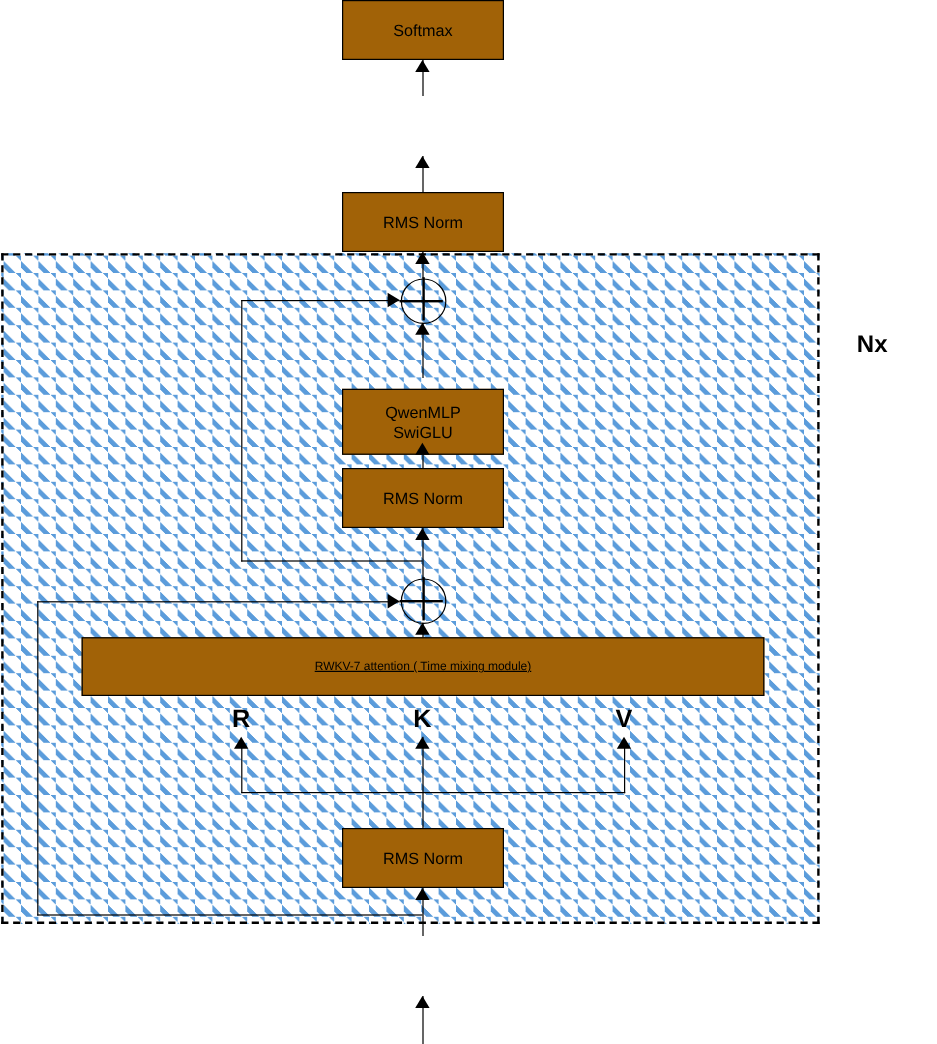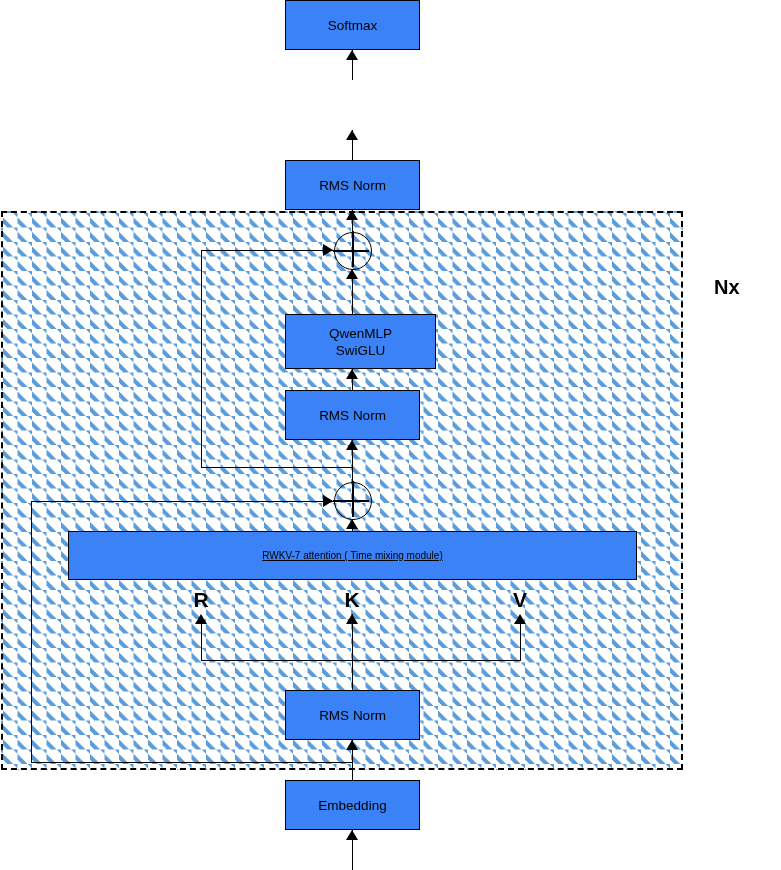--- a/index.html
+++ b/index.html
@@ -27,21 +27,21 @@
         rgba(92,156,219,0) 14.5px);
     background-size:14.5px 14.5px;
     z-index:1;
   }
 
   
   .node{
     position:absolute;
     box-sizing:border-box;
     border:1.6px solid #000000;
-    background:#3b82f6;
+    background:#a16207;
     display:flex;align-items:center;justify-content:center;
     text-align:center;
     font-size:13.5px;
     line-height:17px;
     color:#000000;
     z-index:5;
     white-space:pre-line;
   }
 
   .node-wide{font-size:10px;text-decoration:underline;}
@@ -120,21 +120,21 @@
   <div class="plus-circle" style="left:334px;top:232px;"></div>
 
   <div class="vline" style="left:201px;top:250px;height:218px;"></div>
   <div class="hline" style="left:201px;top:250px;width:132px;"></div>
   <div class="arrow-right" style="left:323px;top:244px;"></div>
   <div class="hline" style="left:201px;top:467px;width:151px;"></div>
 
   <div class="vline" style="left:352px;top:269px;height:46px;"></div>
   <div class="arrow-up" style="left:346px;top:269px;"></div>
 
-  <div class="node" style="left:285px;top:314px;width:151px;height:55px;">QwenMLP
+  <div class="node" style="left:285px;top:324px;width:135px;height:55px;">QwenMLP
 SwiGLU</div>
 
   <div class="vline" style="left:352px;top:369px;height:21px;"></div>
   <div class="arrow-up" style="left:346px;top:369px;"></div>
 
   <div class="node" style="left:285px;top:390px;width:135px;height:50px;">RMS Norm</div>
 
   <div class="vline" style="left:352px;top:440px;height:42px;"></div>
   <div class="arrow-up" style="left:346px;top:440px;"></div>
 
@@ -163,18 +163,17 @@
   <div class="hline" style="left:201px;top:660px;width:320px;"></div>
 
   <div class="vline" style="left:352px;top:614px;height:76px;"></div>
   <div class="arrow-up" style="left:346px;top:614px;"></div>
 
   <div class="node" style="left:285px;top:690px;width:135px;height:50px;">RMS Norm</div>
 
   <div class="vline" style="left:352px;top:740px;height:40px;z-index:9;"></div>
   <div class="arrow-up" style="left:346px;top:740px;z-index:9;"></div>
 
-  <div class="node" style="left:285px;top:780px;width:135px;height:50px;">Embedding</div>
 
   <div class="vline" style="left:352px;top:830px;height:40px;"></div>
   <div class="arrow-up" style="left:346px;top:830px;"></div>
 
 </div>
 
 </body></html>

